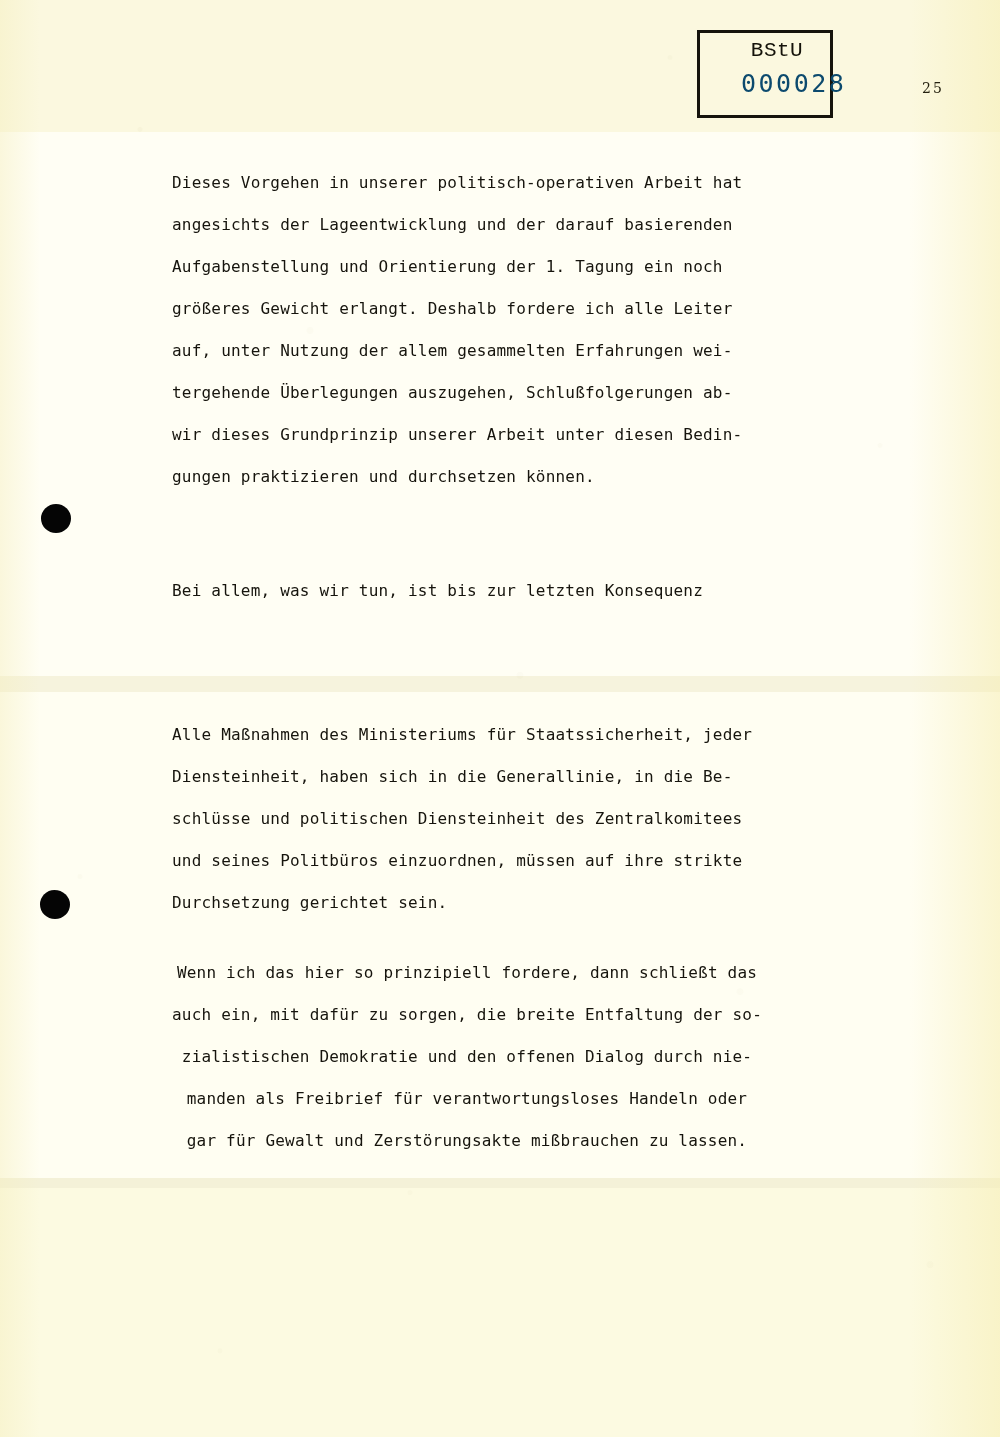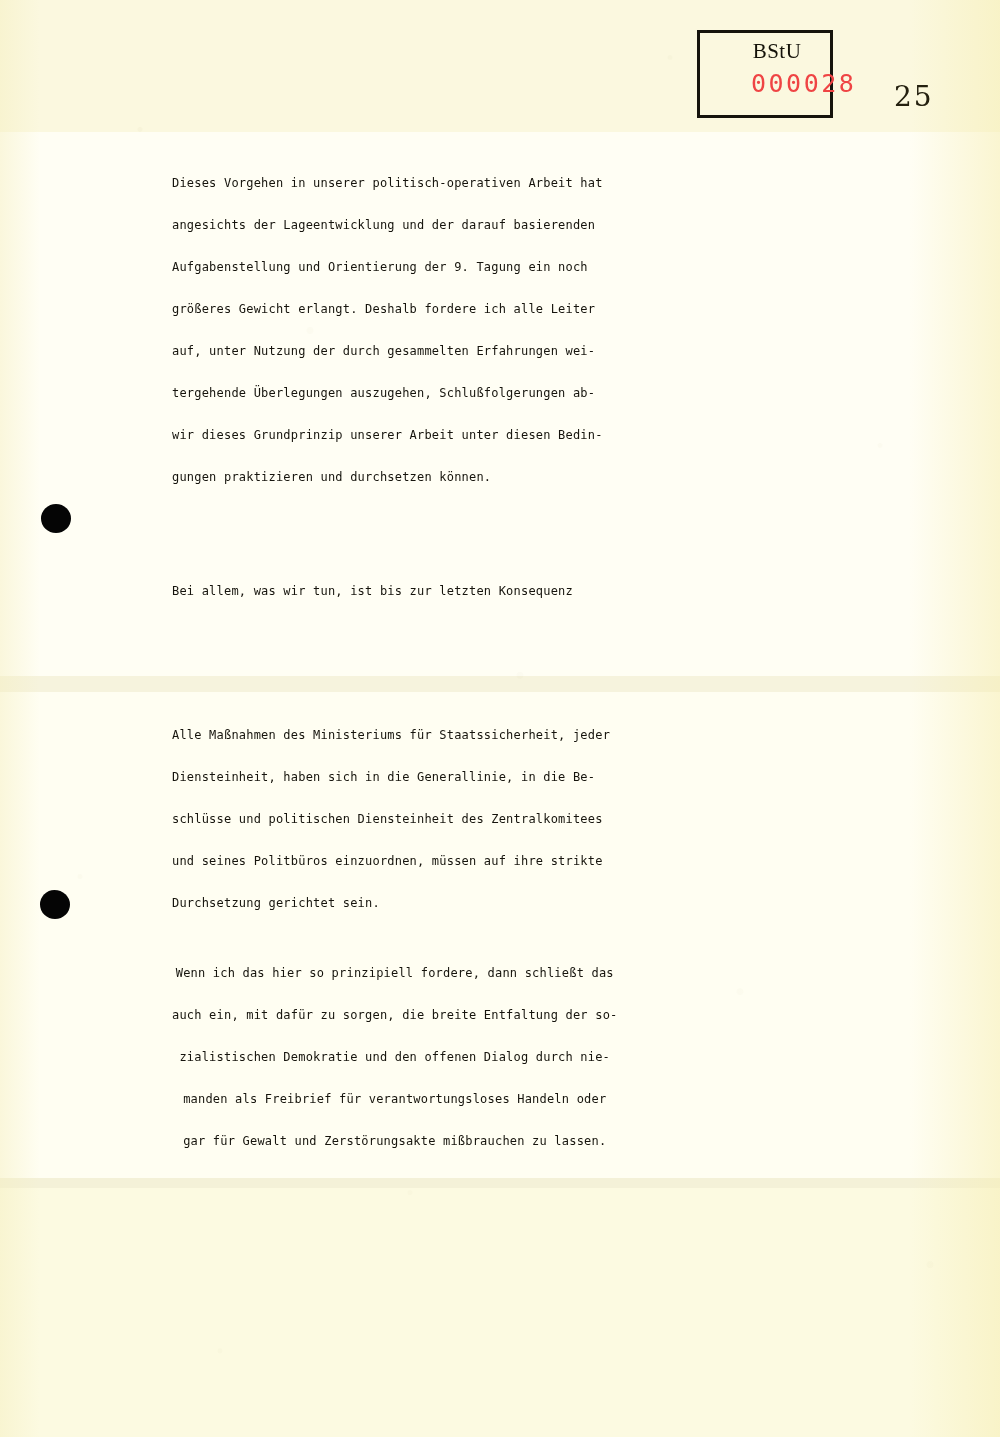--- a/index.html
+++ b/index.html
@@ -73,43 +73,43 @@
     top: 30px;
     width: 136px;
     height: 88px;
     border: 3px solid #15130c;
     box-sizing: border-box;
   }
   #stamp-title {
     position: absolute;
     top: 6px; left: 0; right: 0;
     text-align: center;
-    font-family: Liberation Serif, serif;
+    font-family: Liberation Mono, monospace;
     font-size: 21px;
     letter-spacing: .5px;
     color: #141209;
     padding-left: 24px;
   }
   #stamp-number {
     position: absolute;
-    top: 36px; left: 15px; right: 0;
+    top: 36px; left: 5px; right: 0;
     text-align: center;
     font-family: "DejaVu Sans Mono", "Liberation Mono", monospace;
     font-size: 25px;
     letter-spacing: 2.5px;
-    color: #ef4444;
+    color: #0c4a6e;
     padding-left: 36px;
   }
 
   #page-number {
     position: absolute;
-    left: 894px;
+    left: 922px;
     top: 80px;
     font-family: "DejaVu Serif", "Liberation Serif", serif;
-    font-size: 28px;
+    font-size: 14px;
     letter-spacing: 2px;
     color: #24200f;
     text-align: right;
   }
 
   
   .punch-hole {
     position: absolute;
     width: 30px;
     height: 29px;
@@ -121,21 +121,21 @@
 
   
   #body-text {
     position: absolute;
     left: 172px;
     top: 162px;
     width: 760px;
   }
   .para { margin: 0; }
   .line {
-    font-size: 12px;
+    font-size: 16px;
     line-height: 42px;
     height: 42px;
     color: #16140d;
     white-space: pre;
     letter-spacing: .2px;
   }
 
   
   #para-1 { position: absolute; left: 0;  top: 0;   }
   #para-2 { position: absolute; left: 0;  top: 408px; }
@@ -166,23 +166,23 @@
   <div id="page-number">25</div>
 
   <div class="punch-hole" id="punch-hole-1"></div>
   <div class="punch-hole" id="punch-hole-2"></div>
 
   <div id="body-text">
 
     <div class="para" id="para-1">
       <div class="line">Dieses Vorgehen in unserer politisch-operativen Arbeit hat</div>
       <div class="line">angesichts der Lageentwicklung und der darauf basierenden</div>
-      <div class="line">Aufgabenstellung und Orientierung der 9. Tagung ein noch</div>
+      <div class="line">Aufgabenstellung und Orientierung der 1. Tagung ein noch</div>
       <div class="line">größeres Gewicht erlangt. Deshalb fordere ich alle Leiter</div>
-      <div class="line">auf, unter Nutzung der durch gesammelten Erfahrungen wei-</div>
+      <div class="line">auf, unter Nutzung der allem gesammelten Erfahrungen wei-</div>
       <div class="line">tergehende Überlegungen auszugehen, Schlußfolgerungen ab-</div>
       <div class="line">wir dieses Grundprinzip unserer Arbeit unter diesen Bedin-</div>
       <div class="line">gungen praktizieren und durchsetzen können.</div>
     </div>
 
     <div class="para" id="para-2">
       <div class="line">Bei allem, was wir tun, ist bis zur letzten Konsequenz</div>
     </div>
 
     <div class="para" id="para-3">

